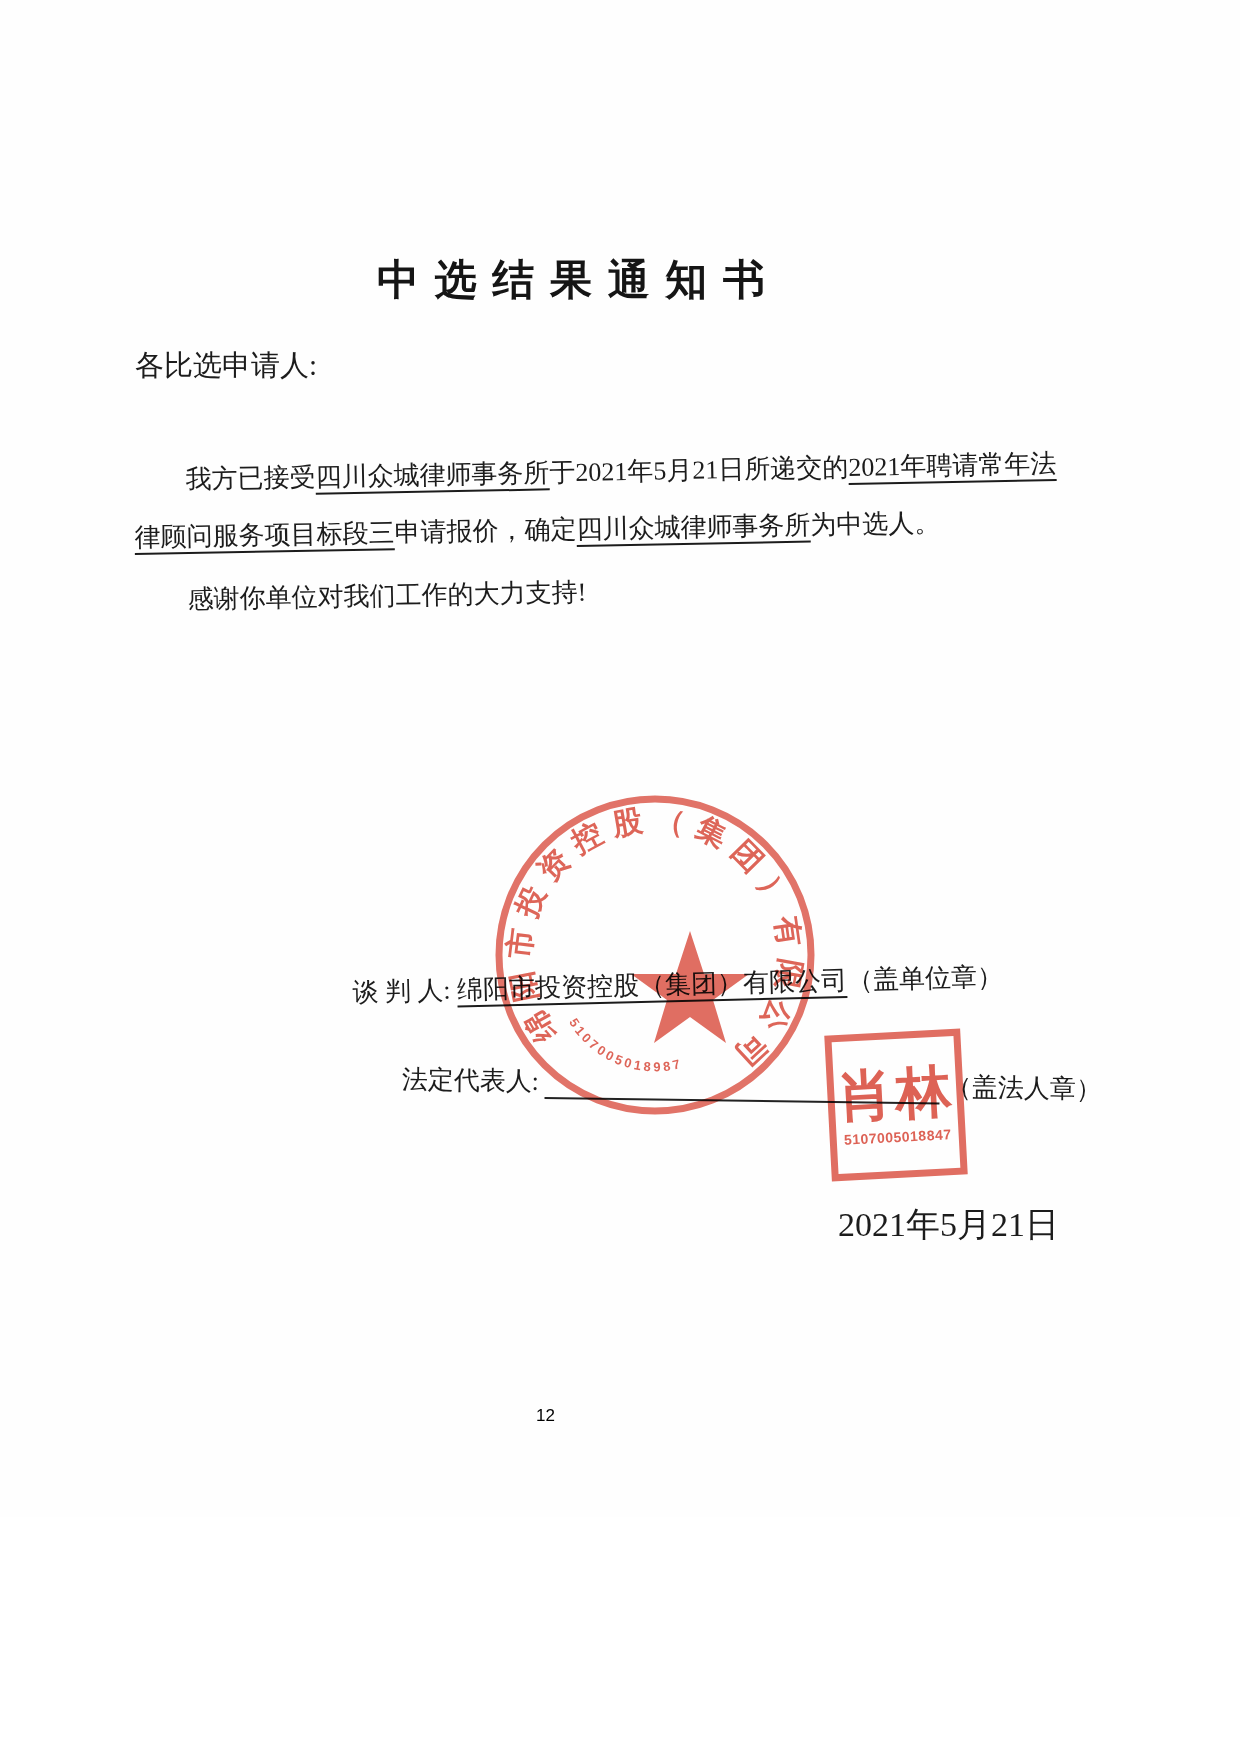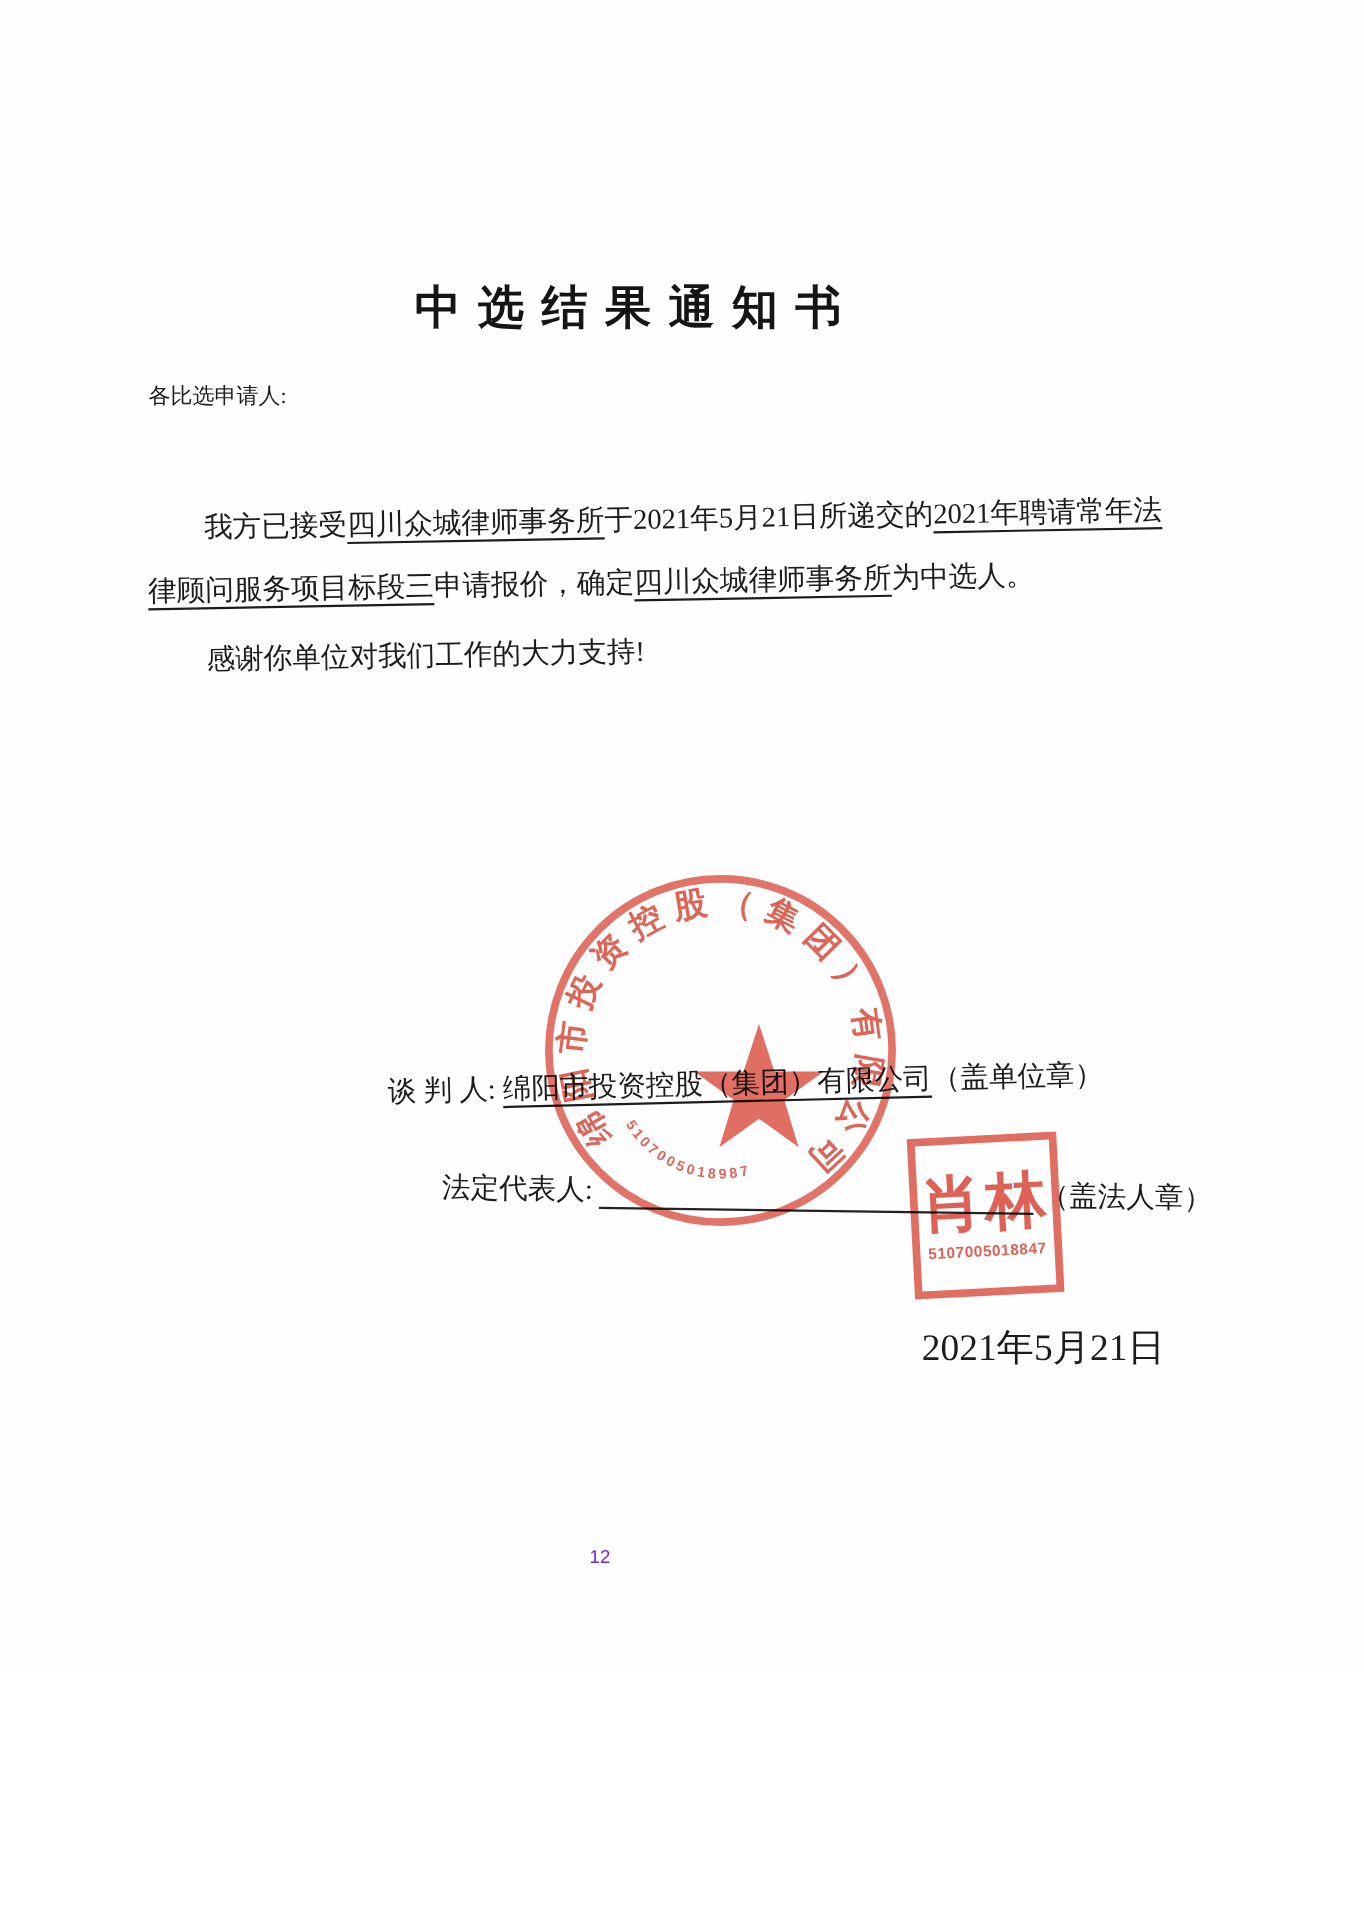--- a/index.html
+++ b/index.html
@@ -31,21 +31,21 @@
     letter-spacing: 2px;
     color: #151515;
     white-space: nowrap;
   }
 
   
   .salutation {
     position: absolute;
     left: 135px;
     top: 346px;
-    font-size: 20px;
+    font-size: 29px;
   }
 
   
   .body-block {
     position: absolute;
     left: 133px;
     top: 452px;
     width: 925px;
     font-size: 26px;
     line-height: 57px;
@@ -134,21 +134,21 @@
     white-space: nowrap;
   }
 
   
   .page-number {
     position: absolute;
     left: 536px;
     top: 1406px;
     font-family: "Liberation Sans", "DejaVu Sans", sans-serif;
     font-size: 17px;
-    color: #6d28d9;
+    color: #000000;
   }
 </style>
 </head>
 <body>
 
 <div class="page">
 
   <div class="doc-title">中 选 结 果 通 知 书</div>
 
   <div class="salutation">各比选申请人:</div>

